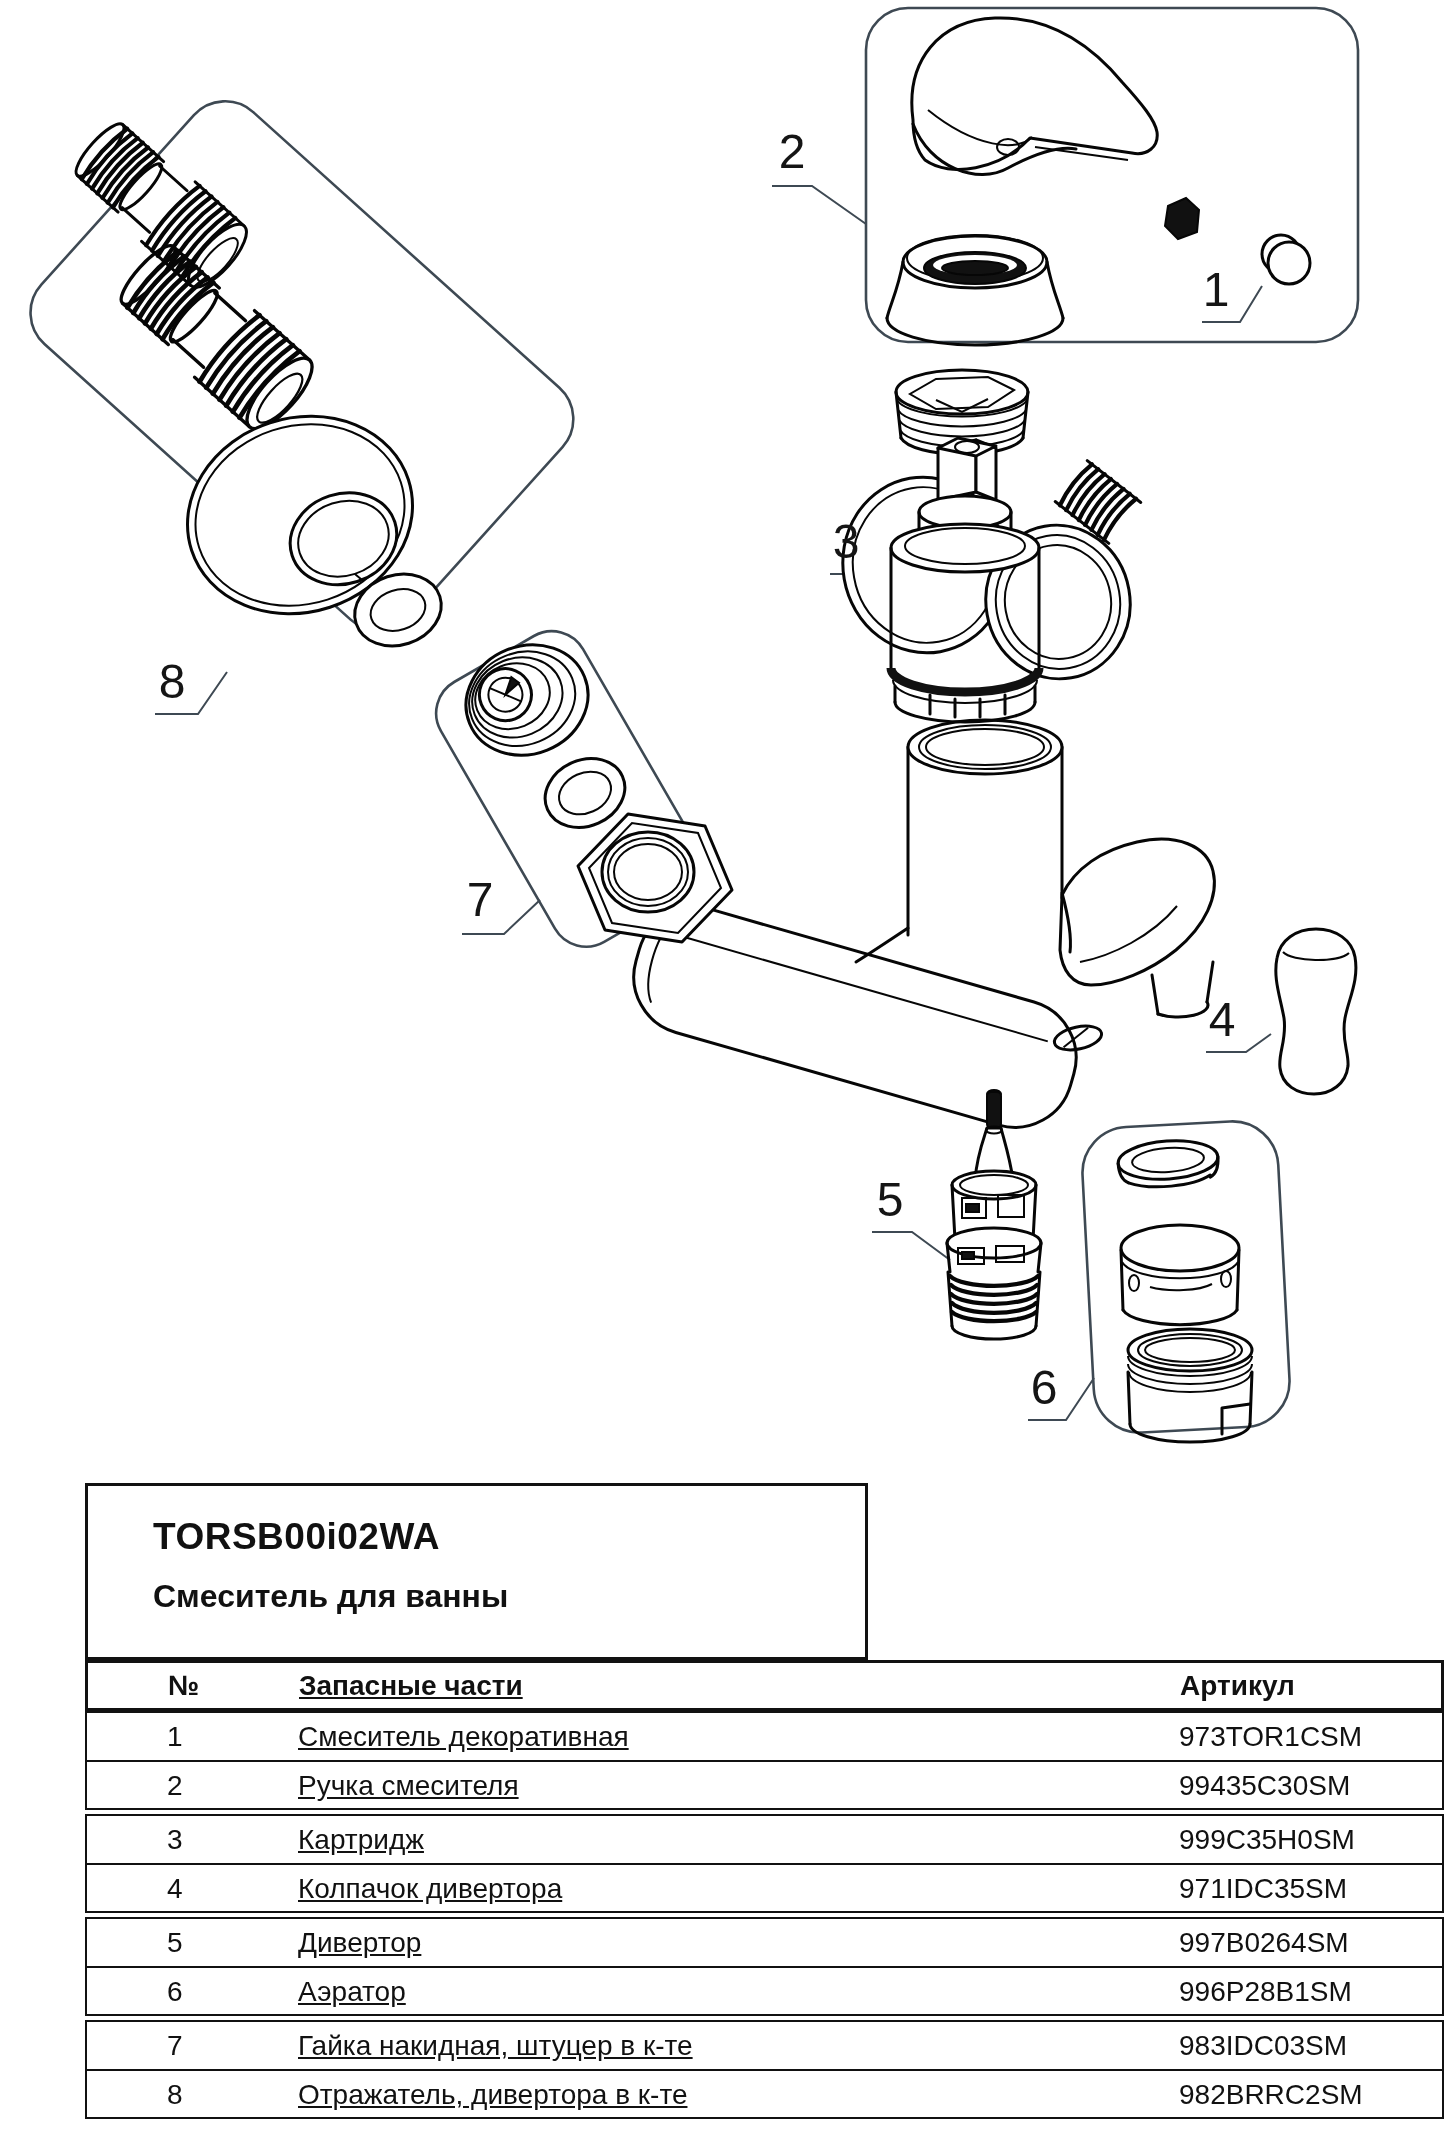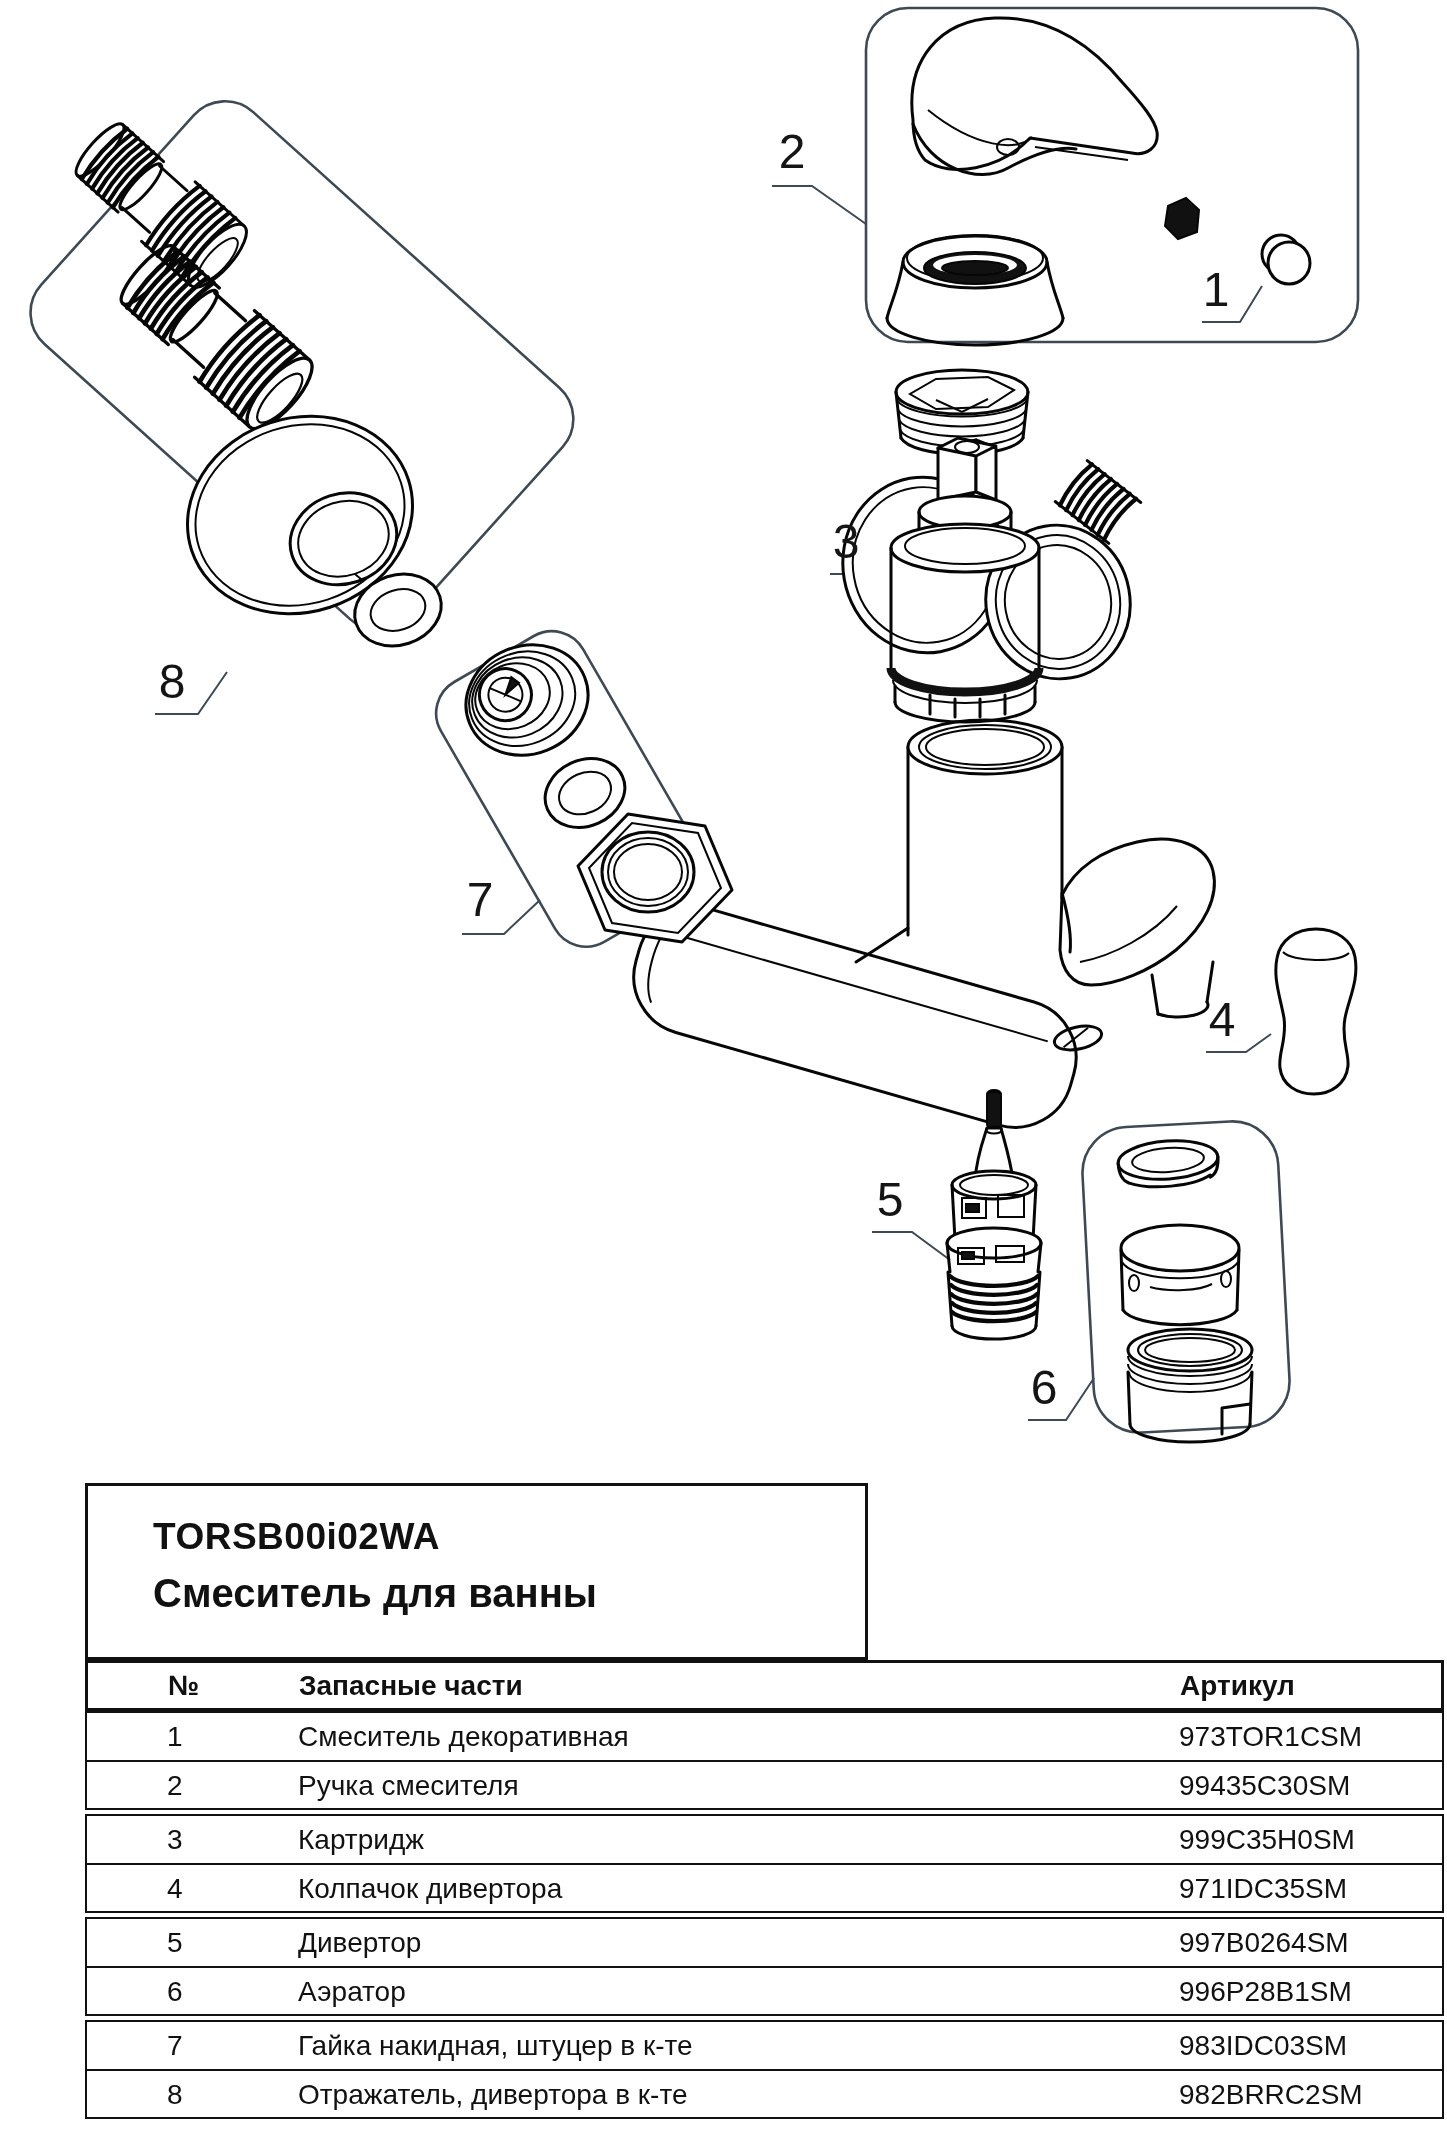--- a/index.html
+++ b/index.html
@@ -4,33 +4,33 @@
 <style>
   html,body{margin:0;padding:0;background:#fff;width:1447px;height:2129px;position:relative;
             font-family:"Liberation Sans",sans-serif;color:#111;overflow:hidden;}
   .stage{position:absolute;left:0;top:0;width:1447px;height:2129px;}
   .diagram{position:absolute;left:0;top:0;width:1447px;height:1480px;}
   svg{display:block;}
   .sheet{position:absolute;left:0;top:0;width:1340px;height:2129px;}
   .title-box{position:absolute;left:85px;top:1483px;width:783px;height:177px;
              border:3px solid #111;box-sizing:border-box;background:#fff;}
   .title-code{margin:30px 0 0 65px;font-size:37px;font-weight:700;letter-spacing:.5px;}
-  .title-name{margin:13px 0 0 65px;font-size:40px;font-weight:700;}
+  .title-name{margin:20px 0 0 65px;font-size:32px;font-weight:700;}
   .tbl-box{position:absolute;left:85px;width:1359px;box-sizing:border-box;border:3px solid #111;background:#fff;}
   .tbl-header{top:1660px;height:51px;}
   .grp{border-width:2.5px;}
   .g1{top:1711px;height:99px;}
   .g2{top:1814px;height:99px;}
   .g3{top:1917px;height:99px;}
   .g4{top:2020px;height:99px;}
   .row{position:relative;height:47px;line-height:47px;font-size:28px;}
   .row.divided{border-bottom:2px solid #111;}
   .hrow{height:45px;line-height:45px;font-weight:700;font-size:28px;position:relative;}
   .c-num{position:absolute;left:80px;}
-  .c-part{position:absolute;left:211px;}
+  .c-part{position:absolute;left:211px;text-decoration:underline;}
   .c-sku{position:absolute;left:1092px;}
   
   .pnl{fill:none;stroke:#3e4953;stroke-width:2.6px;}
   .ldr{fill:none;stroke:#3e4953;stroke-width:2px;}
   .pt{fill:none;stroke:#060606;stroke-width:3px;stroke-linecap:round;stroke-linejoin:round;}
   .ptw{fill:#fff;stroke:#060606;stroke-width:3px;stroke-linecap:round;stroke-linejoin:round;}
   .thin{fill:none;stroke:#060606;stroke-width:2px;}
   .thr{fill:none;stroke:#060606;stroke-width:4.2px;stroke-linecap:round;}
   .blk{fill:#111;stroke:#060606;stroke-width:2px;}
   .callout{font-size:48px;fill:#151515;}

